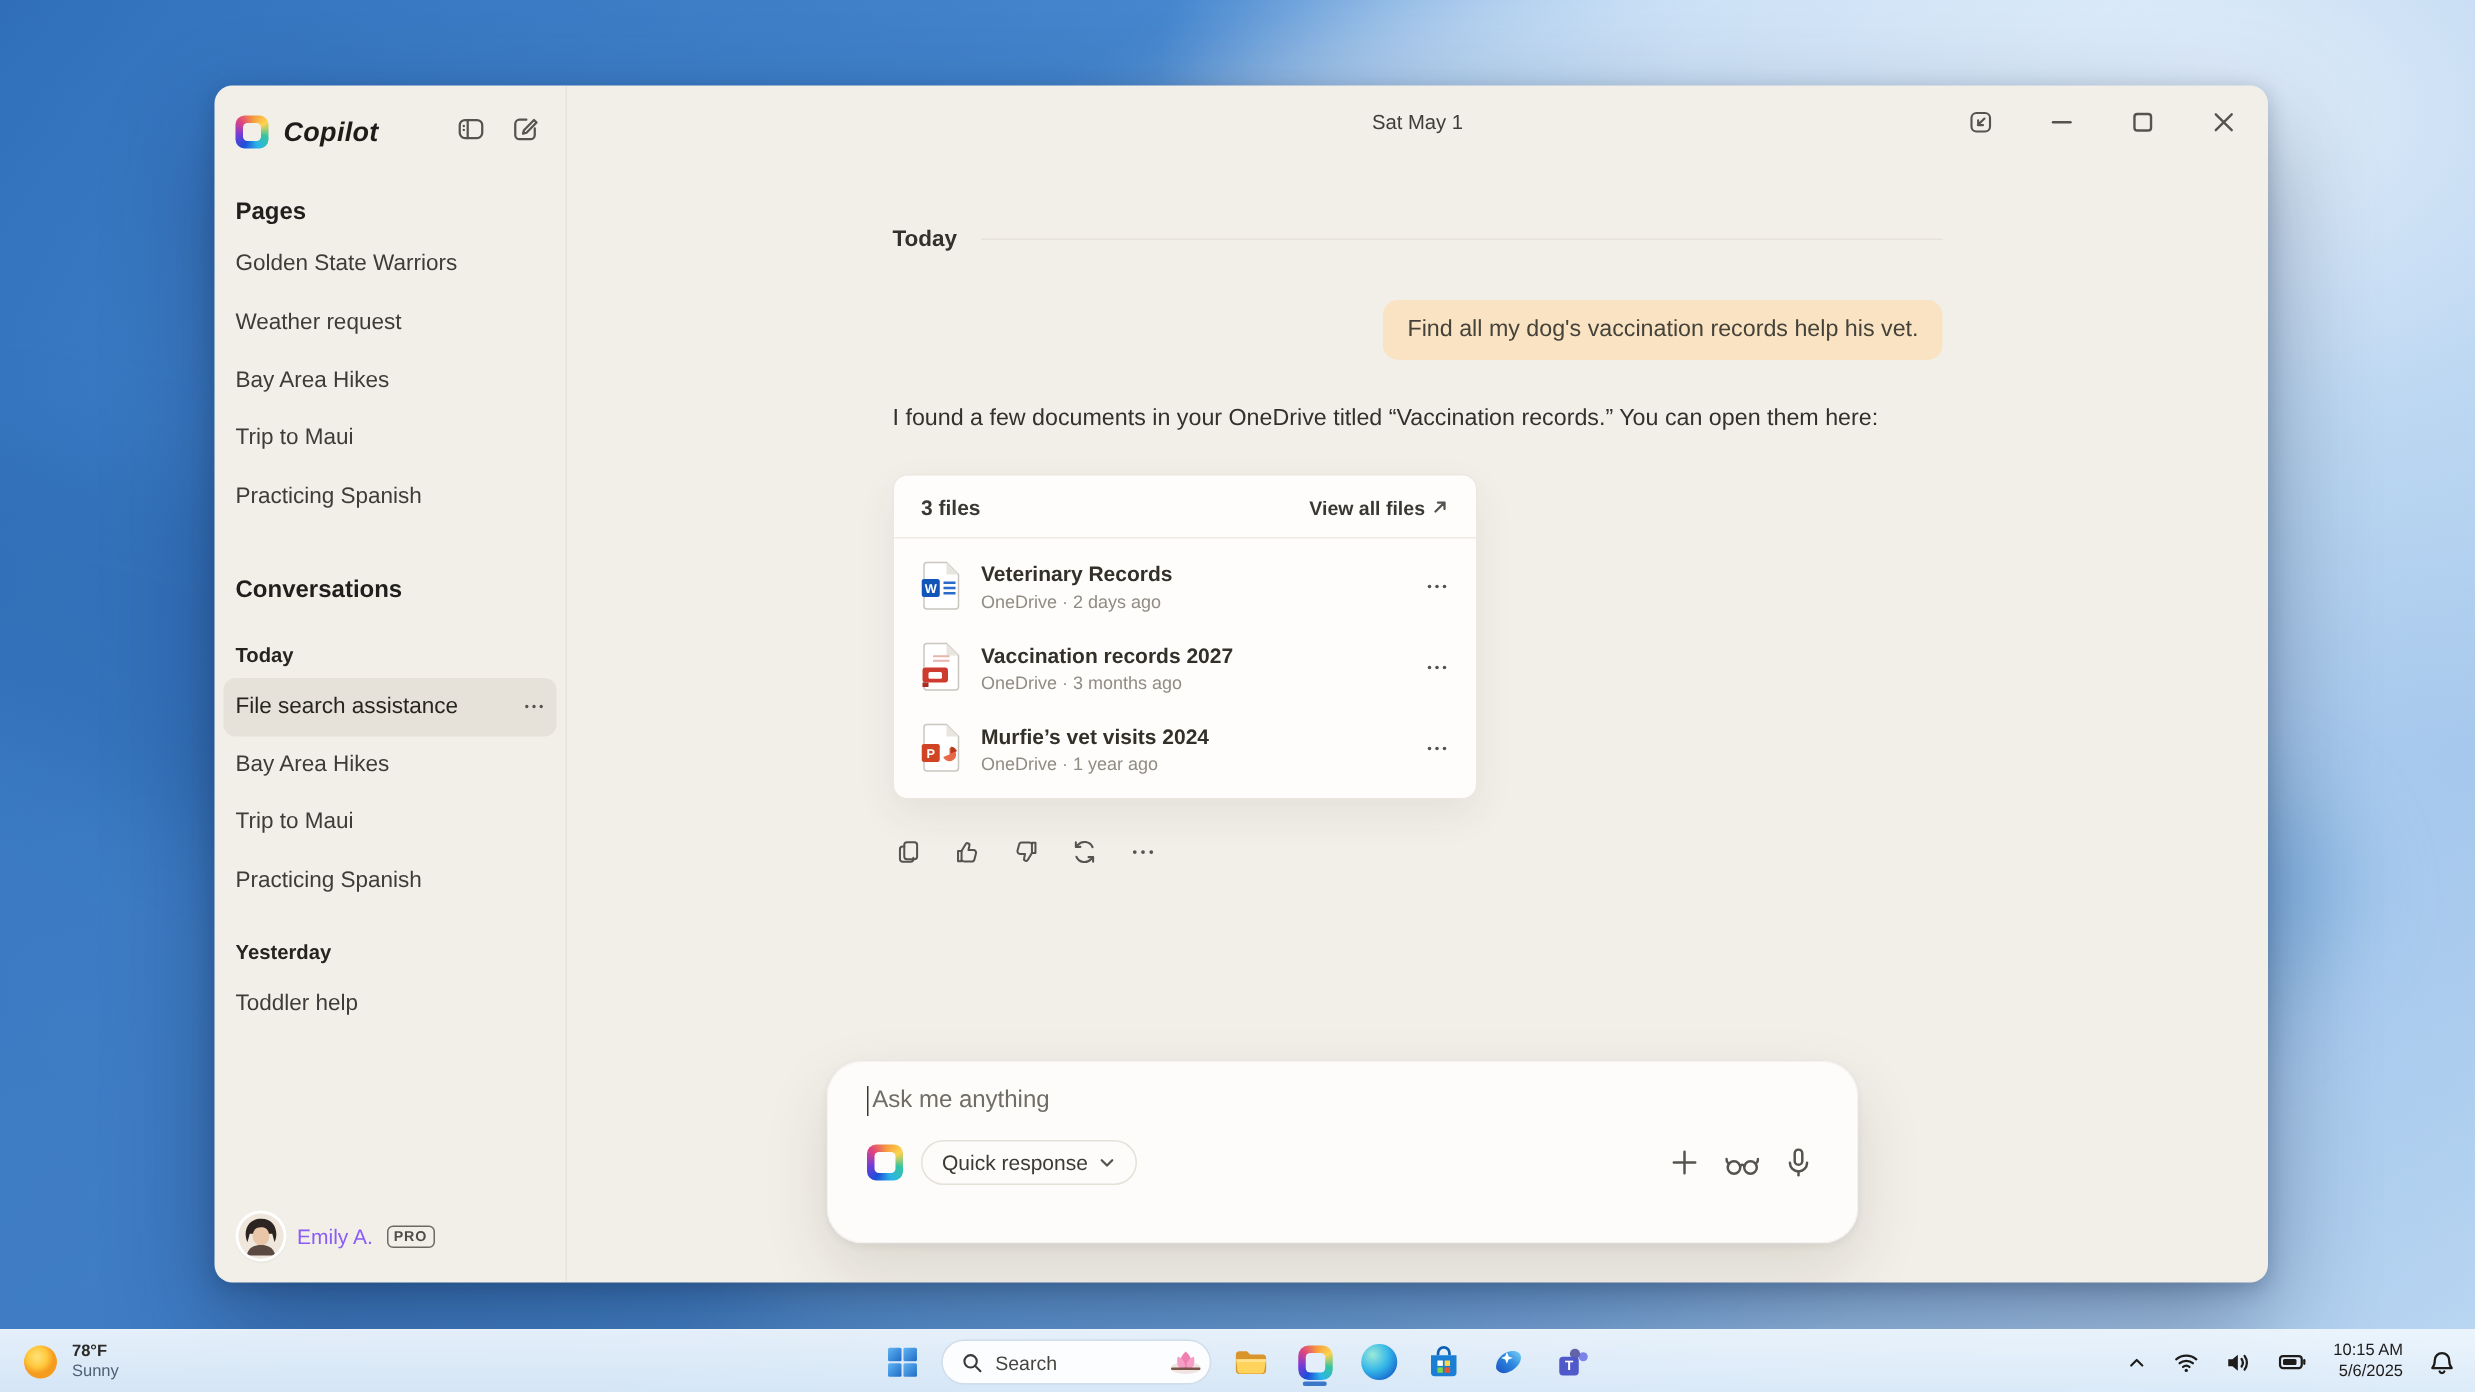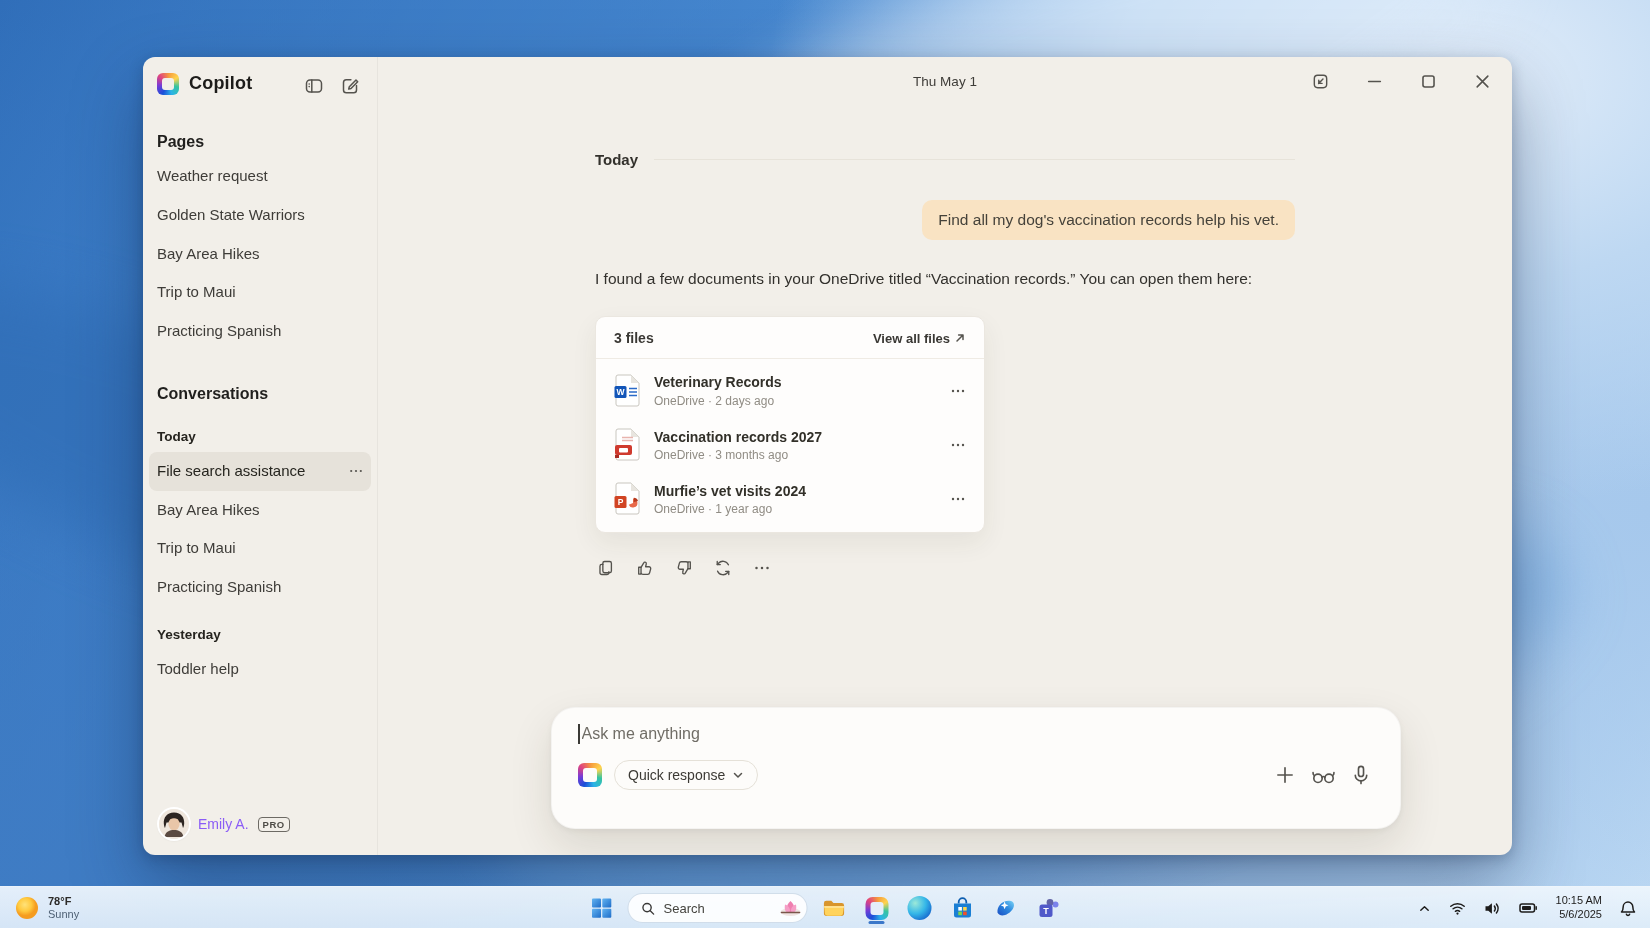--- a/index.html
+++ b/index.html
@@ -16,21 +16,21 @@
   .r1 { width:900px; height:260px; left:620px; top:-40px; background:#dcebfa; transform:rotate(-18deg); }
   .r2 { width:1100px; height:300px; left:480px; top:560px; background:#6ea5dd; transform:rotate(-14deg); opacity:.55; }
   .r3 { width:700px; height:220px; left:-180px; top:340px; background:#2f6cb4; transform:rotate(22deg); opacity:.6; }
 
   
   .app-window { position:absolute; left:143px; top:57px; width:1369px; height:798px;
     background:#f2efe9; border-radius:12px; box-shadow:0 30px 70px rgba(15,35,70,.40), 0 4px 14px rgba(15,35,70,.25);
     display:flex; overflow:hidden; }
   .sidebar { width:235px; flex:none; padding:16px 14px 14px; display:flex; flex-direction:column;
     border-right:1px solid rgba(0,0,0,.045); --hole:#f2efe9; }
-  .sb-header { display:flex; align-items:flex-start; gap:10px; }
+  .sb-header { display:flex; align-items:flex-end; gap:10px;font-style:italic; }
   .cp-logo { width:22px; height:22px; border-radius:6px; position:relative; flex:none;
     background:conic-gradient(from 210deg,#1b4fd8,#7a3bd6,#e0447e,#f59a3e,#ffd34d,#35c4a0,#2bb3e8,#1b4fd8); }
   .cp-logo::after { content:""; position:absolute; inset:5px; border-radius:3px; background:var(--hole,#f2efe9); }
   .app-name { font-size:18px; font-weight:700; color:#1d1c1a; letter-spacing:.2px; }
   .sb-header .spacer { flex:1; }
   .icon-btn { width:26px; height:26px; display:flex; align-items:center; justify-content:center; border-radius:6px; cursor:pointer; }
   .icon { stroke:#55534e; fill:none; stroke-width:1.5; stroke-linecap:round; stroke-linejoin:round; }
   .section-heading { font-size:16px; font-weight:700; color:#201f1d; margin:34px 0 6px; }
   .sb-item { font-size:15px; color:#3e3c38; padding:10px 8px; margin:0 -8px; border-radius:8px;
     display:flex; align-items:center; cursor:pointer; line-height:1.25; }
@@ -67,21 +67,21 @@
   .file-row { display:flex; align-items:center; gap:13px; padding:10px 18px; cursor:pointer; }
   .file-icon { width:27px; height:33px; flex:none; }
   .file-texts { flex:1; min-width:0; }
   .file-name { font-size:14px; font-weight:700; color:#323029; line-height:1.3; }
   .file-meta { font-size:12px; color:#908c84; margin-top:2px; }
   .row-more { color:#55534e; }
 
   .actions-row { display:flex; align-items:center; gap:17px; margin-top:24px; }
   .actions-row .icon-btn { width:22px; height:22px; }
 
-  .composer { position:absolute; left:50%; margin-left:-394px; bottom:26px; width:850px; height:122px;
+  .composer { position:absolute; left:50%; margin-left:-394px; bottom:26px; width:688px; height:122px;
     background:#fdfcfa; border:1px solid rgba(0,0,0,.035); border-radius:24px;
     box-shadow:0 2px 6px rgba(0,0,0,.05), 0 18px 44px rgba(50,40,20,.12); padding:16px 26px 28px; --hole:#fdfcfa; }
   .composer-input-row { display:flex; align-items:center; }
   .caret { width:1.5px; height:20px; background:#3a3935; margin-right:2px; }
   .composer-input { border:none; outline:none; background:transparent; font-size:16px; color:#3a3935; width:100%;
     font-family:"Liberation Sans",sans-serif; }
   .composer-input::placeholder { color:#706d66; }
   .composer-controls { display:flex; align-items:center; margin-top:16px; gap:12px; }
   .composer .cp-logo { width:24px; height:24px; }
   .mode-pill { display:flex; align-items:center; gap:7px; border:1px solid #e5e1d8; border-radius:16px;
@@ -138,22 +138,22 @@
         </span>
         <span class="icon-btn">
           <svg width="20" height="20" viewBox="0 0 20 20">
               <path class="icon" d="M16.5 9.5v4.5a2.8 2.8 0 0 1-2.8 2.8H6.3a2.8 2.8 0 0 1-2.8-2.8V6.6a2.8 2.8 0 0 1 2.8-2.8h4.6"></path>
               <path class="icon" d="M9.3 10.8 16 4l1.7 1.7-6.7 6.8-2.3.6z"></path>
             </svg>
         </span>
       </div>
 
       <div class="section-heading">Pages</div>
+      <div class="sb-item">Golden State Warriors</div>
       <div class="sb-item">Weather request</div>
-      <div class="sb-item">Golden State Warriors</div>
       <div class="sb-item">Bay Area Hikes</div>
       <div class="sb-item">Trip to Maui</div>
       <div class="sb-item">Practicing Spanish</div>
 
       <div class="section-heading">Conversations</div>
       <div class="group-heading">Today</div>
       <div class="sb-item selected">
         <span>File search assistance</span>
         <span class="spacer"></span>
         <svg width="14" height="14" viewBox="0 0 14 14">
@@ -177,21 +177,21 @@
           <path d="M9.2 12.5c.6-4.5 11-4.5 11.6 0 .4-5-2.4-8-5.8-8s-6.2 3-5.8 8z" fill="#2c2420"></path>
           <path d="M5.5 28c1-5.5 5.2-7 9.5-7s8.5 1.5 9.5 7z" fill="#5a4a42"></path>
         </svg>
         <span class="profile-name">Emily A.</span>
         <span class="pro-badge">PRO</span>
       </div>
     </div>
 
     <div class="main">
       <div class="titlebar">
-        <span class="win-title">Thu May 1</span>
+        <span class="win-title">Sat May 1</span>
         <div class="win-controls">
           <span class="icon-btn">
             <svg width="19" height="19" viewBox="0 0 20 20">
                 <rect class="icon" x="3.5" y="3.5" width="13" height="13" rx="3.5"></rect>
                 <path class="icon" d="M12.6 7.4 8 12M8.2 8.6V12H11.6"></path>
               </svg>
           </span>
           <span class="icon-btn">
             <svg width="17" height="17" viewBox="0 0 16 16">
                 <path class="icon" d="M2.5 8h11"></path>

